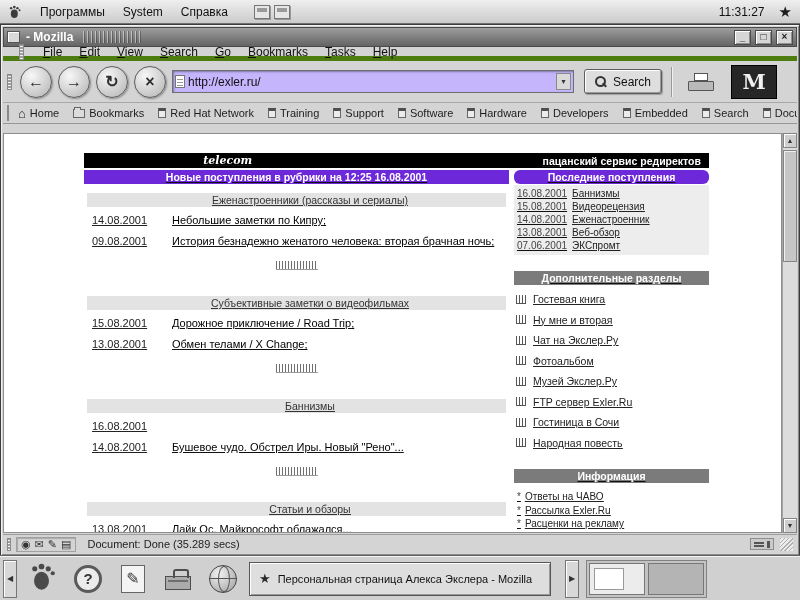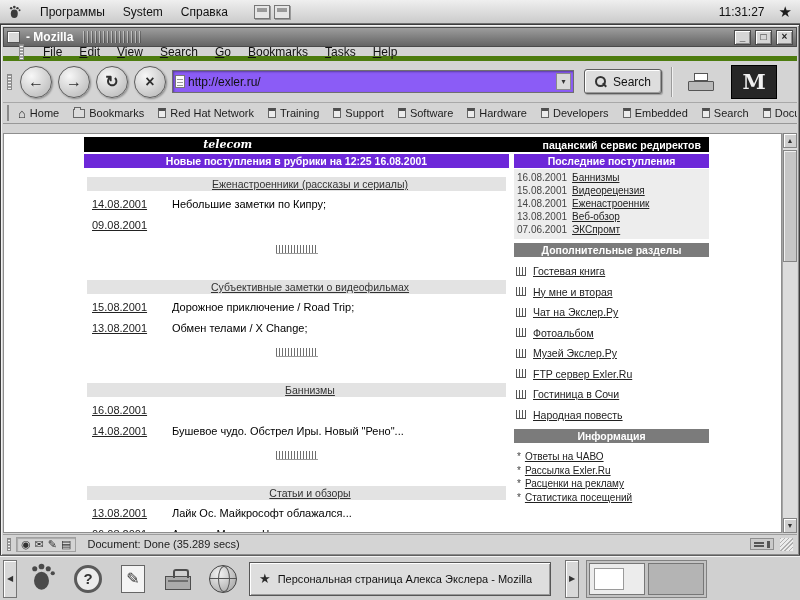--- a/index.html
+++ b/index.html
@@ -58,21 +58,21 @@
     border-bottom:1px solid #a8a8a8;
   }
   .navbtn {
     width:32px; height:32px; border-radius:50%;
     background:radial-gradient(circle at 35% 30%, #f7f7f7, #b2b2b2);
     border:1px solid #5d5d5d; box-shadow:1px 1px 2px rgba(0,0,0,.35);
     display:flex; align-items:center; justify-content:center;
     font-size:16px; font-weight:bold; color:#2f2f2f;
   }
   .urlbar {
-    width:402px; height:23px; background:#8b5cf6; border:1px solid #6f6f6f;
+    width:402px; height:23px; background:#c4b5fd; border:1px solid #6f6f6f;
     box-shadow:inset 1px 1px 2px rgba(0,0,0,.35);
     display:flex; align-items:center; padding:0 2px; gap:3px;
   }
   .url-page-icon { width:10px; height:13px; background:#fdfdfd; border:1px solid #777; position:relative; flex:none; }
   .url-page-icon::before { content:""; position:absolute; left:1px; right:1px; top:3px; height:1px; background:#999; box-shadow:0 3px 0 #999, 0 6px 0 #999; }
   .url-input {
     flex:1; border:none; outline:none; font-family:"Liberation Sans",sans-serif;
     font-size:12px; color:#111; background:transparent; height:18px;
   }
   .url-drop { width:15px; height:17px; background:#d9d9d9; border:1px solid #8a8a8a; font-size:8px; line-height:15px; text-align:center; color:#333; flex:none; }
@@ -103,43 +103,43 @@
   .home-glyph { font-size:13px; line-height:11px; }
   .folder-ic { width:12px; height:9px; background:#dcdcdc; border:1px solid #666; position:relative; }
   .folder-ic::before { content:""; position:absolute; top:-3px; left:0; width:5px; height:2px; background:#dcdcdc; border:1px solid #666; border-bottom:none; }
   .bm-ic { width:8px; height:10px; background:#ececec; border:1px solid #666; border-top:3px solid #4e4e4e; }
 
   
   .content {
     position:absolute; top:108px; left:2px; right:17px; bottom:22px;
     background:#fff; overflow:hidden; border:1px solid #8e8e8e;
   }
-  .page { position:absolute; left:80px; top:3px; width:625px; font-size:11px; }
+  .page { position:absolute; left:80px; top:19px; width:625px; font-size:11px;text-decoration:underline; }
   .banner { height:15px; background:#000; color:#fff; display:flex; align-items:center; font-weight:bold; }
   .banner .logo-txt { width:46%; text-align:center; font-style:italic; font-family:"DejaVu Serif",serif; font-size:11px; }
   .banner .tagline { flex:1; text-align:right; padding-right:8px; font-size:10.5px; }
   .hdr-row { display:flex; gap:5px; margin-top:2px; }
   .hdr { background:#6d28d9; color:#fff; font-size:10.5px; font-weight:bold; text-align:center; height:14px; line-height:14px; }
-  .hdr.left { width:425px; } .hdr.right { flex:1; }
+  .hdr.left { width:425px; } .hdr.right { flex:1;border-radius:6px; }
   .cols { display:flex; gap:5px; margin-top:1px; }
   .col-left { width:425px; }
   .col-right { flex:1; }
   .sec { margin-top:8px; }
   .sec-hdr { margin:0 3px; background:#e3e3e3; height:14px; line-height:14px; text-align:center; }
   .sec-link { font-size:10.5px; color:#333; text-decoration:underline; cursor:pointer;margin-left:27px; }
   .item { display:flex; margin-top:5px; line-height:16px; }
   .item .d { width:88px; padding-left:8px; font-size:11px; color:#222; text-decoration:underline; cursor:pointer; flex:none; }
   .item .t { flex:1; font-size:11px; color:#000; padding-right:4px; }
   .sep { display:flex; justify-content:center; margin:12px 0 26px; }
   .bars { width:42px; height:9px; background:repeating-linear-gradient(90deg,#6e6e6e 0 1px, transparent 1px 3px); border-bottom:1px solid #9a9a9a; }
   .recent { background:#ededed; padding:2px 0 3px; }
   .recent-row { display:flex; gap:5px; font-size:10px; line-height:13px; padding-left:3px; }
   .recent-row .rd { color:#444; }
   .recent-row .rl { color:#222; text-decoration:underline; cursor:pointer; }
-  .side-hdr { background:#7b7b7b; color:#fff; font-size:10.5px; font-weight:bold; text-align:center; height:14px; line-height:14px; margin-top:4px; }
+  .side-hdr { background:#7b7b7b; color:#fff; font-size:10.5px; font-weight:bold; text-align:center; height:14px; line-height:14px; margin-top:16px; }
   .extra { padding-top:4px; }
   .ex-row { display:flex; align-items:center; gap:7px; height:20.5px; padding-left:2px; }
   .ex-icon { width:10px; height:9px; background:repeating-linear-gradient(90deg,#555 0 1px, transparent 1px 3px); border-bottom:1px solid #555; flex:none; }
   .ex-link { font-size:10.5px; color:#222; text-decoration:underline; cursor:pointer; }
   .info { padding-top:7px; }
   .in-row { display:flex; gap:4px; font-size:10px; line-height:13.5px; padding-left:3px; }
   .in-bullet::before { content:"*"; color:#444; }
   .in-link { color:#222; text-decoration:underline; cursor:pointer; }
 
   
@@ -357,20 +357,21 @@
           <div class="col-left">
 
             <div class="sec">
               <div class="sec-hdr"><span class="sec-link">Еженастроенники (рассказы и сериалы)</span></div>
               <div class="item">
                 <span class="d">14.08.2001</span>
                 <span class="t">Небольшие заметки по Кипру;</span>
               </div>
               <div class="item">
                 <span class="d">09.08.2001</span>
+                <span class="t">История безнадежно женатого человека: вторая брачная ночь;</span>
               </div>
               <div class="sep">
                   <span class="bars"></span>
                 </div>
             </div>
 
             <div class="sec">
               <div class="sec-hdr"><span class="sec-link">Субъективные заметки о видеофильмах</span></div>
               <div class="item">
                 <span class="d">15.08.2001</span>

